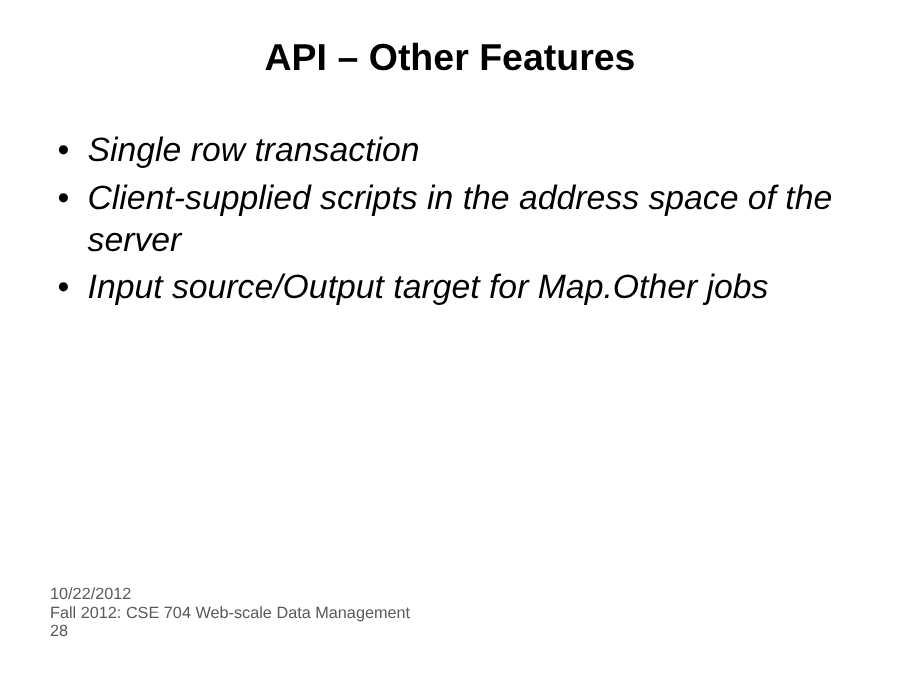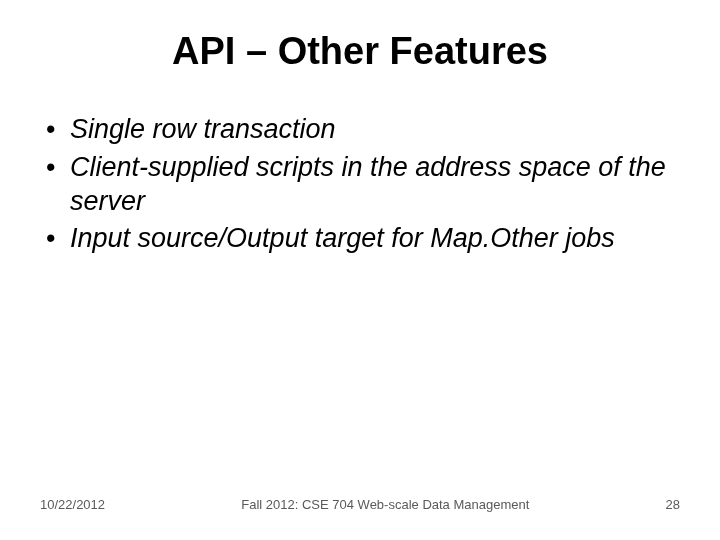--- a/index.html
+++ b/index.html
@@ -1,23 +1,23 @@
 <!DOCTYPE html>
 <html><head>
 <meta charset="utf-8">
 <style>
   * { margin: 0; padding: 0; box-sizing: border-box; }
   html, body { width: 720px; height: 540px; background: #fff; font-family: Arial, Helvetica, sans-serif; color: #000; }
   .slide { position: relative; width: 720px; height: 540px; padding: 30px 40px 40px 40px; }
-  .title { font-size: 38px; font-weight: bold; text-align: center; margin-top: 0; margin-bottom: 40px; }
+  .title { font-size: 30px; font-weight: bold; text-align: center; margin-top: 0; margin-bottom: 40px; }
   .content { font-size: 27px; line-height: 1.25; padding-left: 0; }
   .bullet { display: flex; margin-bottom: 4px; }
   .bullet .dot { width: 30px; flex-shrink: 0; text-align: left; padding-left: 6px; }
   .bullet .text { flex: 1; font-style: italic; }
-  .footer { position: absolute; bottom: 28px; left: 40px; right: 40px; display: flex; justify-content: space-between; align-items: baseline; font-size: 13px; color: #5a5a5a; }
+  .footer { position: absolute; bottom: 28px; left: 40px; right: 40px; display: flex; justify-content: space-between; align-items: baseline; font-size: 13px; color: #5a5a5a; flex-direction: column; }
   .footer .date { flex: 0 0 auto; }
   .footer .course { flex: 1 1 auto; text-align: center; }
   .footer .page { flex: 0 0 auto; text-align: right; }
 </style>
 </head>
 <body>
 
 <div class="slide">
   <h1 class="title">API – Other Features</h1>
 

